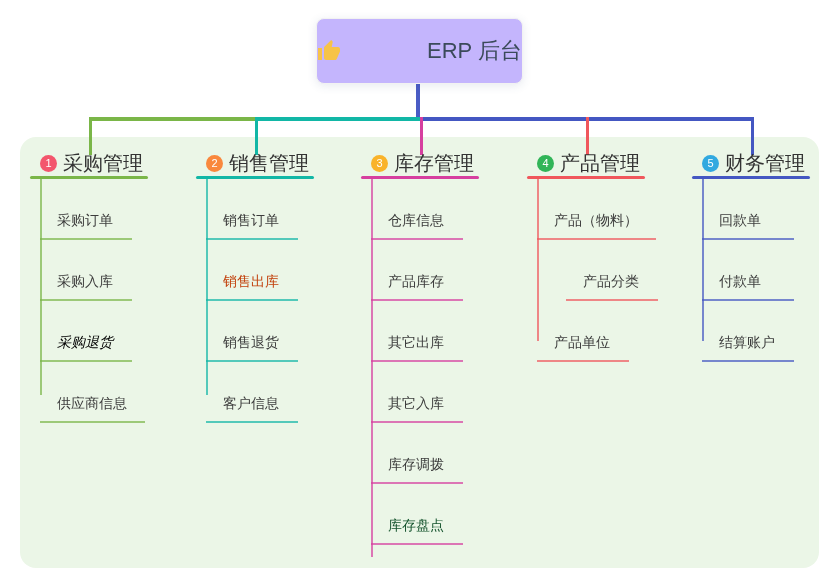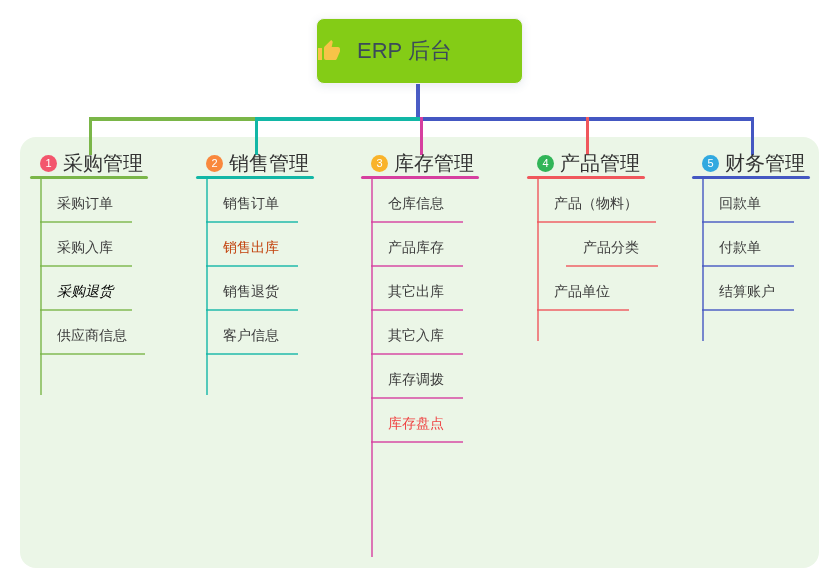--- a/index.html
+++ b/index.html
@@ -10,24 +10,24 @@
   }
   #stage { position: absolute; inset: 0; width: 839px; height: 588px; }
 
   .panel {
     position: absolute; left: 20px; top: 137px; width: 799px; height: 431px;
     border-radius: 16px;
   }
 
   .root-node {
     position: absolute; left: 316px; top: 18px; width: 207px; height: 66px;
-    background: #84cc16; border-radius: 8px;
+    background: #c4b5fd; border-radius: 8px;
     border: 1px solid #f2f2f2;
     box-shadow: 0 2px 10px rgba(60,80,120,0.12);
-    display: flex; align-items: center; justify-content: flex-start; gap: 16px;
+    display: flex; align-items: center; justify-content: space-between; gap: 16px;
     font-size: 22px; color: #3b4a5a; z-index: 3;
   }
   .root-node .thumb { width: 24px; height: 24px; display: inline-flex; }
 
   .conn { position: absolute; z-index: 1; }
 
   .branch-col { position: absolute; top: 150px; width: 118px; z-index: 2; }
   .branch-header {
     display: flex; align-items: center; gap: 6px;
     height: 26px; padding-left: 10px; cursor: default;
@@ -37,21 +37,21 @@
     color: #fff; font-size: 11px; line-height: 17px;
     display: inline-flex; align-items: center; justify-content: center;
     flex: 0 0 17px;
   }
   .branch-title { font-size: 20px; color: #333333; white-space: nowrap; }
   .branch-underline { height: 3px; width: 118px; border-radius: 2px; }
 
   .children { position: relative; margin-left: 10px; }
   .child-vline { position: absolute; left: 0; top: 0; width: 2px; }
   .child-item {
-    height: 44px; display: flex; align-items: flex-end;
+    height: 61px; display: flex; align-items: flex-end;
     padding: 0 18px 8px 17px; width: max-content; min-width: 92px;
     border-bottom: 2px solid; font-size: 14px; color: #3c3c3c; white-space: nowrap;
   }
 </style>
 </head>
 <body>
 
 <div id="stage">
 
   <div class="panel" style="background: rgb(235, 246, 231);"></div>
@@ -108,21 +108,21 @@
       <span class="branch-title" style="color: rgb(51, 51, 51);">库存管理</span>
     </div>
     <div class="branch-underline" style="background: rgb(214, 63, 159);"></div>
     <div class="children">
       <div class="child-vline" style="background: rgba(214, 63, 159, 0.7); height: 378px;"></div>
     <div class="child-item" style="border-bottom-color: rgba(214, 63, 159, 0.7); color: rgb(60, 60, 60);">仓库信息</div>
         <div class="child-item" style="border-bottom-color: rgba(214, 63, 159, 0.7); color: rgb(60, 60, 60);">产品库存</div>
         <div class="child-item" style="border-bottom-color: rgba(214, 63, 159, 0.7); color: rgb(60, 60, 60);">其它出库</div>
         <div class="child-item" style="border-bottom-color: rgba(214, 63, 159, 0.7); color: rgb(60, 60, 60);">其它入库</div>
         <div class="child-item" style="border-bottom-color: rgba(214, 63, 159, 0.7); color: rgb(60, 60, 60);">库存调拨</div>
-        <div class="child-item" style="border-bottom-color: rgba(214, 63, 159, 0.7); color: #ef4444;">库存盘点</div>
+        <div class="child-item" style="border-bottom-color: rgba(214, 63, 159, 0.7); color: #14532d;">库存盘点</div>
       </div>
   </div>
     <div class="branch-col" style="left: 527px;">
     <div class="branch-header">
       <span class="badge" style="background: rgb(49, 181, 88);">4</span>
       <span class="branch-title" style="color: rgb(51, 51, 51);">产品管理</span>
     </div>
     <div class="branch-underline" style="background: rgb(240, 87, 92);"></div>
     <div class="children">
       <div class="child-vline" style="background: rgba(240, 87, 92, 0.7); height: 162px;"></div>

